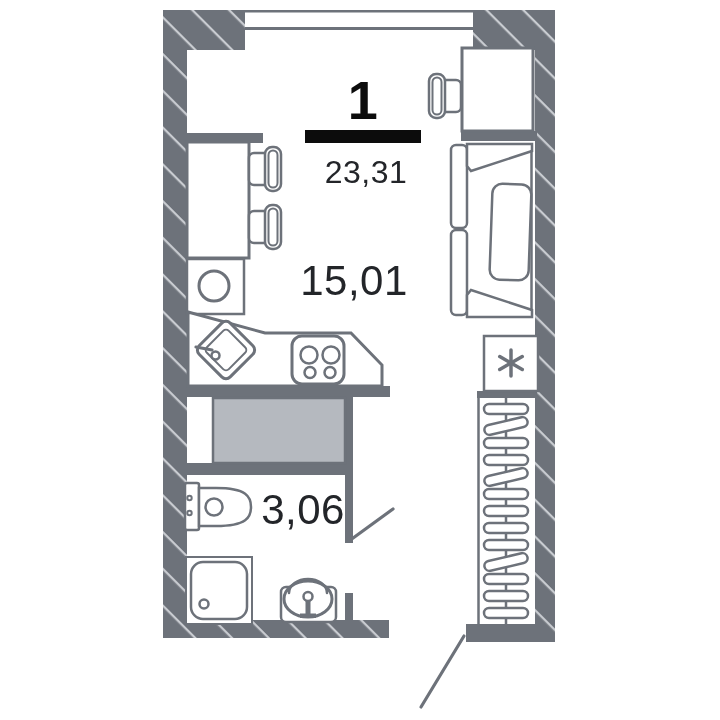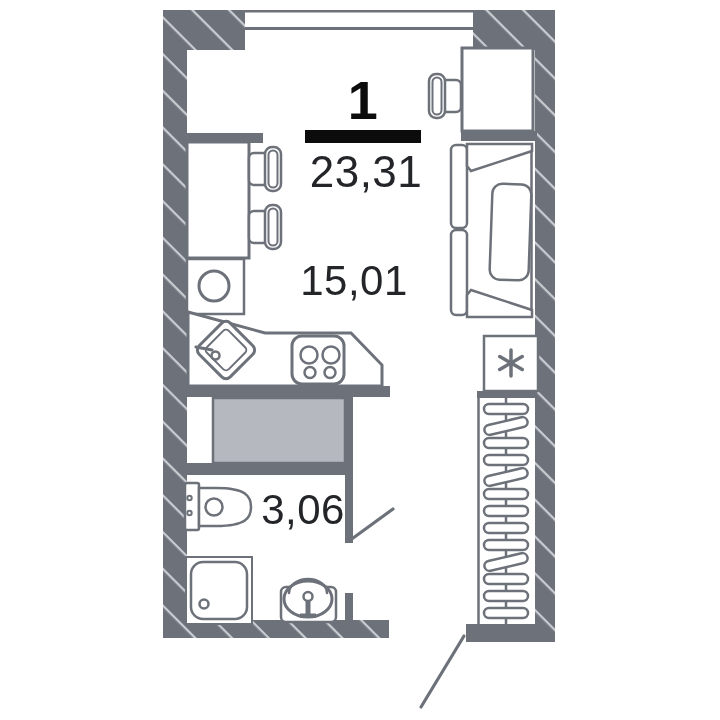--- a/index.html
+++ b/index.html
@@ -6,21 +6,21 @@
     --wall:#6d727a; --hatch:#c9ccd1; --closet:#b5b9bf;
     --text:#232529; --black:#0c0c0c; --bg:#ffffff;
   }
   html,body{margin:0;padding:0;background:var(--bg);}
   .canvas{position:relative;width:720px;height:720px;background:var(--bg);
           font-family:"Liberation Sans",sans-serif;overflow:hidden;}
   .canvas svg{position:absolute;left:0;top:0;}
   .lbl{position:absolute;transform:translate(-50%,-50%);color:var(--text);
        white-space:nowrap;letter-spacing:.5px;line-height:1;}
   .lbl.apt{font-weight:bold;color:var(--black);font-size:54px;}
-  .lbl.total{font-size:44px;}
+  .lbl.total{font-size:32px;}
   .lbl.room{font-size:42px;}
   .divider{position:absolute;background:var(--black);}
   
   .f{fill:#fff;stroke:var(--wall);stroke-width:3;}
   .f25{fill:#fff;stroke:var(--wall);stroke-width:2.5;}
   .f2{fill:#fff;stroke:var(--wall);stroke-width:2;}
   .solid{fill:var(--wall);stroke:none;}
   .ln{stroke:var(--wall);stroke-width:3.2;stroke-linecap:round;fill:none;}
   .ln25{stroke:var(--wall);stroke-width:2.5;stroke-linecap:round;fill:none;}
   .closet{fill:var(--closet);stroke:var(--wall);stroke-width:2.5;}

